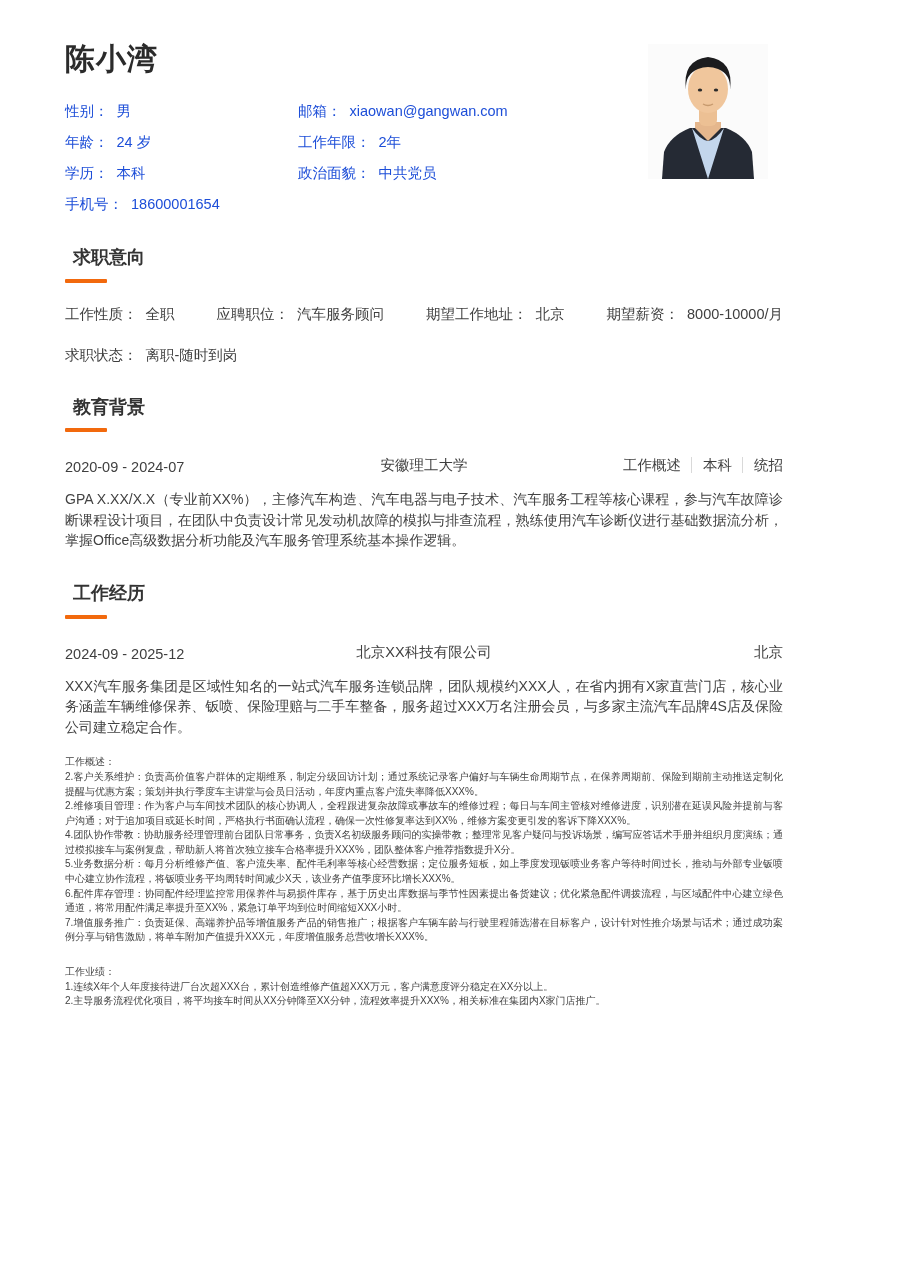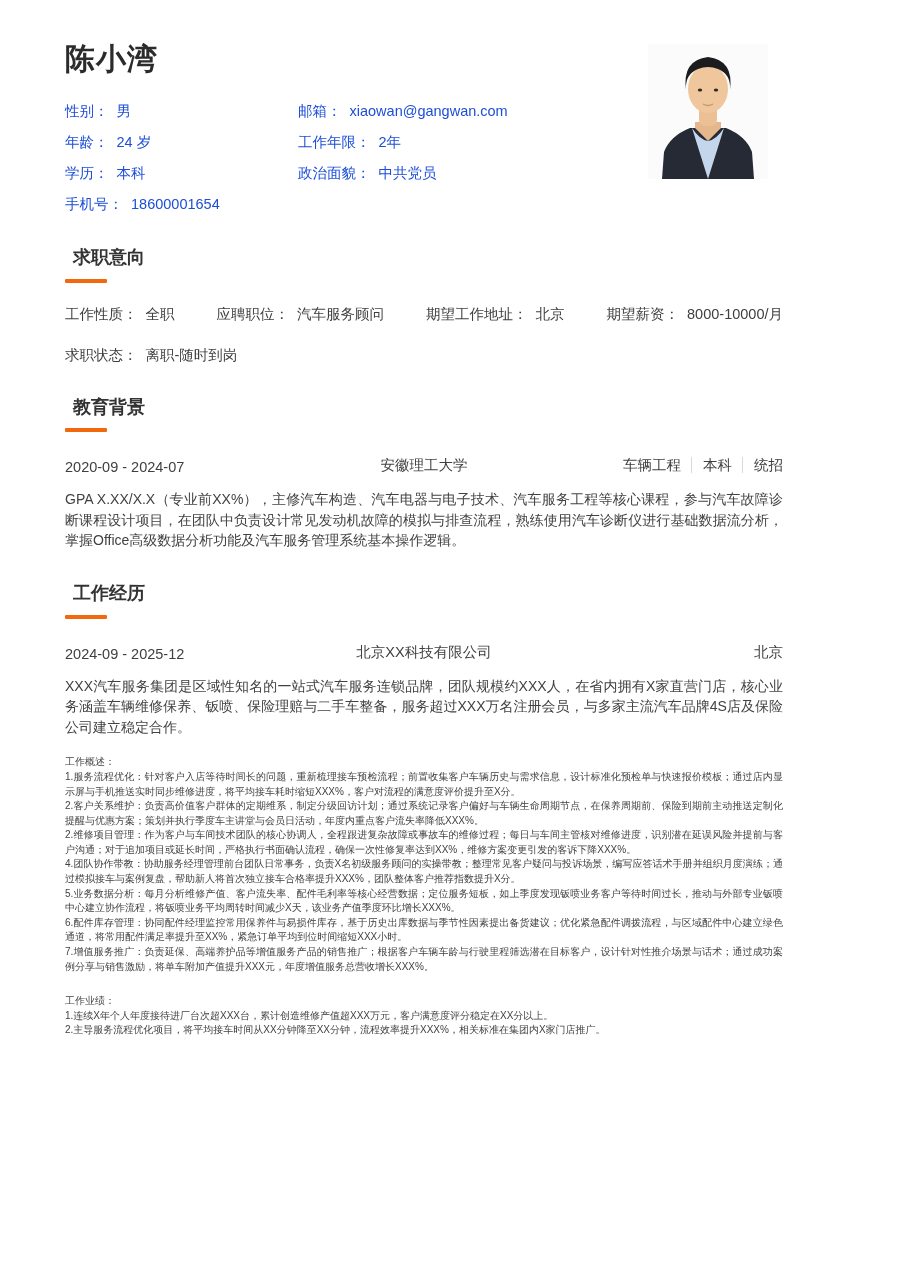--- a/index.html
+++ b/index.html
@@ -174,40 +174,39 @@
   </div>
 
   <div class="section">
     <h2 class="sec-title">教育背景</h2>
     <div class="accent"></div>
     <div class="meta-row">
       <span class="meta-left">2020-09 - 2024-07</span>
       <span class="meta-center">安徽理工大学</span>
       <span class="meta-right tag-group">
         
-      <span class="tag">车辆工程</span><span class="tag">本科</span><span class="tag">统招</span></span>
+      <span class="tag">工作概述</span><span class="tag">本科</span><span class="tag">统招</span></span>
     </div>
     <p class="para">GPA X.XX/X.X（专业前XX%），主修汽车构造、汽车电器与电子技术、汽车服务工程等核心课程，参与汽车故障诊断课程设计项目，在团队中负责设计常见发动机故障的模拟与排查流程，熟练使用汽车诊断仪进行基础数据流分析，掌握Office高级数据分析功能及汽车服务管理系统基本操作逻辑。</p>
   </div>
 
   <div class="section">
     <h2 class="sec-title">工作经历</h2>
     <div class="accent"></div>
     <div class="meta-row">
       <span class="meta-left">2024-09 - 2025-12</span>
       <span class="meta-center">北京XX科技有限公司</span>
       <span class="meta-right">北京</span>
     </div>
     <p class="para">XXX汽车服务集团是区域性知名的一站式汽车服务连锁品牌，团队规模约XXX人，在省内拥有X家直营门店，核心业务涵盖车辆维修保养、钣喷、保险理赔与二手车整备，服务超过XXX万名注册会员，与多家主流汽车品牌4S店及保险公司建立稳定合作。</p>
 
     <div class="para-block">
       <p class="line">工作概述：</p>
       <div>
 
-      <p class="line">1.服务流程优化：针对客户入店等待时间长的问题，重新梳理接车预检流程；前置收集客户车辆历史与需求信息，设计标准化预检单与快速报价模板；通过店内显示屏与手机推送实时同步维修进度，将平均接车耗时缩短XXX%，客户对流程的满意度评价提升至X分。</p>
           <p class="line">2.客户关系维护：负责高价值客户群体的定期维系，制定分级回访计划；通过系统记录客户偏好与车辆生命周期节点，在保养周期前、保险到期前主动推送定制化提醒与优惠方案；策划并执行季度车主讲堂与会员日活动，年度内重点客户流失率降低XXX%。</p>
           <p class="line">2.维修项目管理：作为客户与车间技术团队的核心协调人，全程跟进复杂故障或事故车的维修过程；每日与车间主管核对维修进度，识别潜在延误风险并提前与客户沟通；对于追加项目或延长时间，严格执行书面确认流程，确保一次性修复率达到XX%，维修方案变更引发的客诉下降XXX%。</p>
           <p class="line">4.团队协作带教：协助服务经理管理前台团队日常事务，负责X名初级服务顾问的实操带教；整理常见客户疑问与投诉场景，编写应答话术手册并组织月度演练；通过模拟接车与案例复盘，帮助新人将首次独立接车合格率提升XXX%，团队整体客户推荐指数提升X分。</p>
           <p class="line">5.业务数据分析：每月分析维修产值、客户流失率、配件毛利率等核心经营数据；定位服务短板，如上季度发现钣喷业务客户等待时间过长，推动与外部专业钣喷中心建立协作流程，将钣喷业务平均周转时间减少X天，该业务产值季度环比增长XXX%。</p>
           <p class="line">6.配件库存管理：协同配件经理监控常用保养件与易损件库存，基于历史出库数据与季节性因素提出备货建议；优化紧急配件调拨流程，与区域配件中心建立绿色通道，将常用配件满足率提升至XX%，紧急订单平均到位时间缩短XXX小时。</p>
           <p class="line">7.增值服务推广：负责延保、高端养护品等增值服务产品的销售推广；根据客户车辆车龄与行驶里程筛选潜在目标客户，设计针对性推介场景与话术；通过成功案例分享与销售激励，将单车附加产值提升XXX元，年度增值服务总营收增长XXX%。</p>
         </div>
     </div>
 
     <div class="para-block gap-top">

